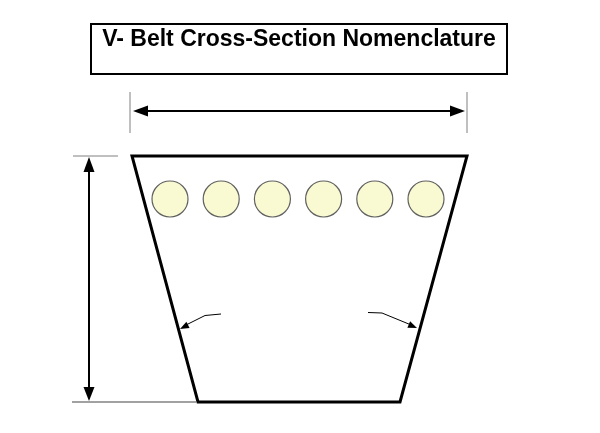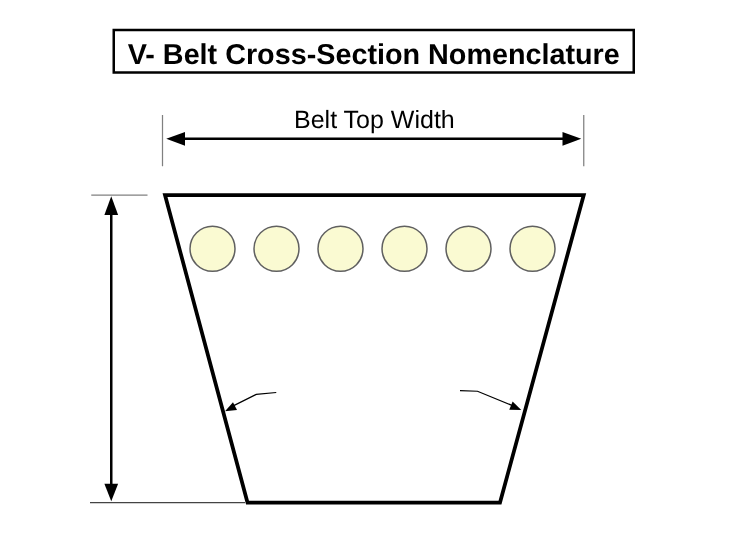--- a/index.html
+++ b/index.html
@@ -13,24 +13,24 @@
     color:var(--line);
   }
   .stage{
     position:relative;
     width:600px;height:433px;
     background:var(--background);
     overflow:hidden;
   }
   .title-box{
     position:absolute;left:90px;top:23px;
-    width:418px;height:36px;
+    width:418px;height:52px;
     border:2px solid var(--line);
     box-sizing:border-box;
-    display:flex;align-items:flex-end;justify-content:center;
+    display:flex;align-items:flex-start;justify-content:center;
   }
   .title-box span{
     font-size:23px;font-weight:bold;white-space:nowrap;
     letter-spacing:0px;
   }
   .label{position:absolute;white-space:nowrap;}
   .label-top-width{
     left:132px;top:85px;width:335px;
     text-align:center;font-size:20px;
   }
@@ -53,21 +53,20 @@
 </style>
 </head>
 <body>
 
 <div class="stage">
 
   <div class="title-box">
     <span>V- Belt Cross-Section Nomenclature</span>
   </div>
 
-  <div class="label label-top-width">Belt Top Width</div>
 
 
   <div class="label label-angle">Included Belt Angle</div>
 
   <svg class="drawing" width="600" height="433" viewBox="0 0 600 433">
 
     <line class="ext" x1="130" y1="92" x2="130" y2="133"></line>
     <line class="ext" x1="467" y1="92" x2="467" y2="133"></line>
 
     <line class="ext" x1="73" y1="156" x2="118" y2="156"></line>

